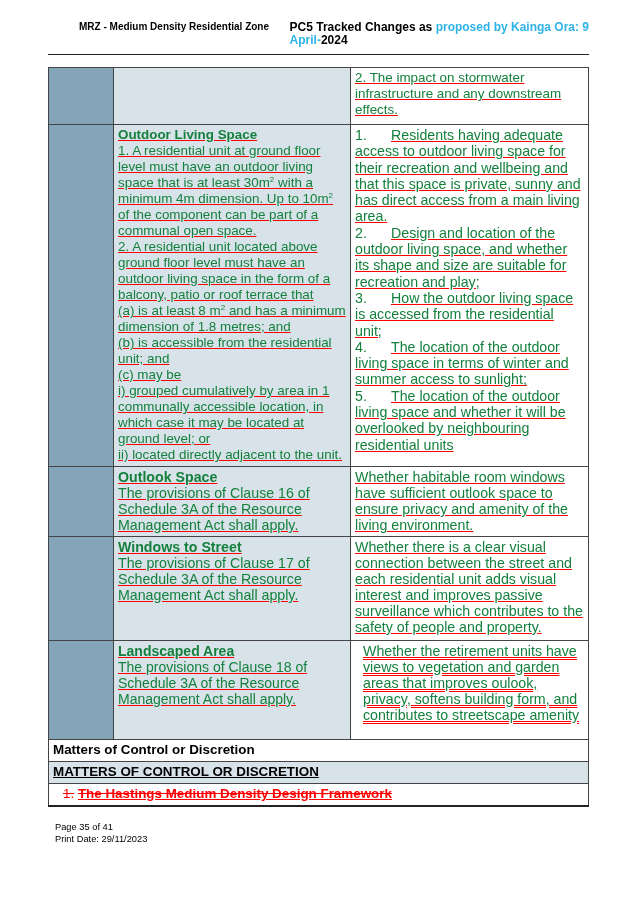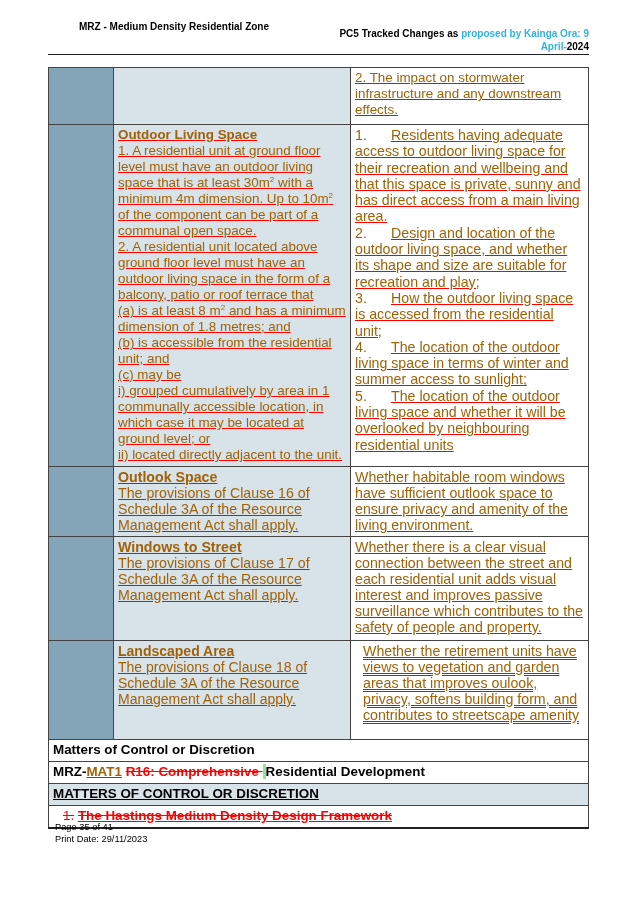--- a/index.html
+++ b/index.html
@@ -1,28 +1,28 @@
 <!DOCTYPE html>
 <html><head>
 <meta charset="utf-8">
 <style>
   html, body { margin: 0; padding: 0; background: #ffffff; }
   body { width: 637px; height: 901px; position: relative; overflow: hidden;
          font-family: "Liberation Sans", sans-serif; color: #000; }
   .hdr-left { position: absolute; left: 47px; top: 21px; font-size: 10px; font-weight: bold; padding-left: 32px; }
-  .hdr-right { position: absolute; right: 48px; top: 27px; font-size: 10px; font-weight: bold; text-align: right; line-height: 13px; }
+  .hdr-right { position: absolute; right: 48px; top: 21px; font-size: 12px; font-weight: bold; line-height: 13px; }
   .cyan { color: #2FB3E6; }
   .hdr-rule { position: absolute; left: 48px; top: 54px; width: 541px; height: 0; border-top: 1.5px solid #222; }
 
   table.main { position: absolute; left: 48px; top: 67px; width: 541px; border-collapse: collapse; table-layout: fixed; }
   table.main td { border: 1px solid #444; vertical-align: top; padding: 2px 4px 3px 4px; font-size: 13.4px; line-height: 16px; }
   td.c1 { background: #84A5B8; width: 56px; }
   td.c2 { background: #D7E2E9; width: 228px; }
   td.c3 { background: #fff; }
-  .ins { color: #a16207; text-decoration: underline; text-decoration-color: #FF0000; }
+  .ins { color: #15803d; text-decoration: underline; text-decoration-color: #FF0000; }
   .bold { font-weight: bold; }
   .num { display: inline-block; width: 36px; }
   .del { color: #FF0000; text-decoration: line-through; }
   td.full { padding: 3px 4px 4px 4px; font-size: 13.4px; }
   td.full.shaded { background: #D7E2E9; }
   .ul { text-decoration: underline; }
   .greenmark { display: inline-block; width: 3px; height: 15px; background: #9BE39B; vertical-align: -3px; }
   .indent { padding-left: 10px; }
   .footer { position: absolute; left: 55px; top: 821px; font-size: 9.3px; line-height: 12px; }
   .rows-bottom { border-bottom: 2px solid #222 !important; margin-top: 44px; }
@@ -104,26 +104,20 @@
     </td>
     <td class="c3" style="font-size:14.2px;padding-left:12px;padding-bottom:16px">
       <span class="ins" style="text-decoration:underline double #FF0000;">Whether the retirement units have views to vegetation and garden areas that improves oulook, privacy, softens building form, and contributes to streetscape amenity</span>
     </td>
   </tr>
 
   <tr>
     <td colspan="3" class="full bold" style="border-top:1.5px solid #222">Matters of Control or Discretion</td>
   </tr>
 
-  <tr>
-    <td colspan="3" class="full bold" style="border-top:1.5px solid #222">
-      <span>MRZ-</span><span class="ins">MAT1</span>
-      <span class="del">R16: Comprehensive </span><span class="greenmark"></span><span>Residential Development</span>
-    </td>
-  </tr>
 
   <tr>
     <td colspan="3" class="full shaded bold" style="border-top:1.5px solid #222">
       <span class="ul">MATTERS OF CONTROL OR DISCRETION</span>
     </td>
   </tr>
 
   <tr>
     <td colspan="3" class="full bold rows-bottom">
       <span class="indent"></span><span class="del" style="font-weight:normal">1.</span>

